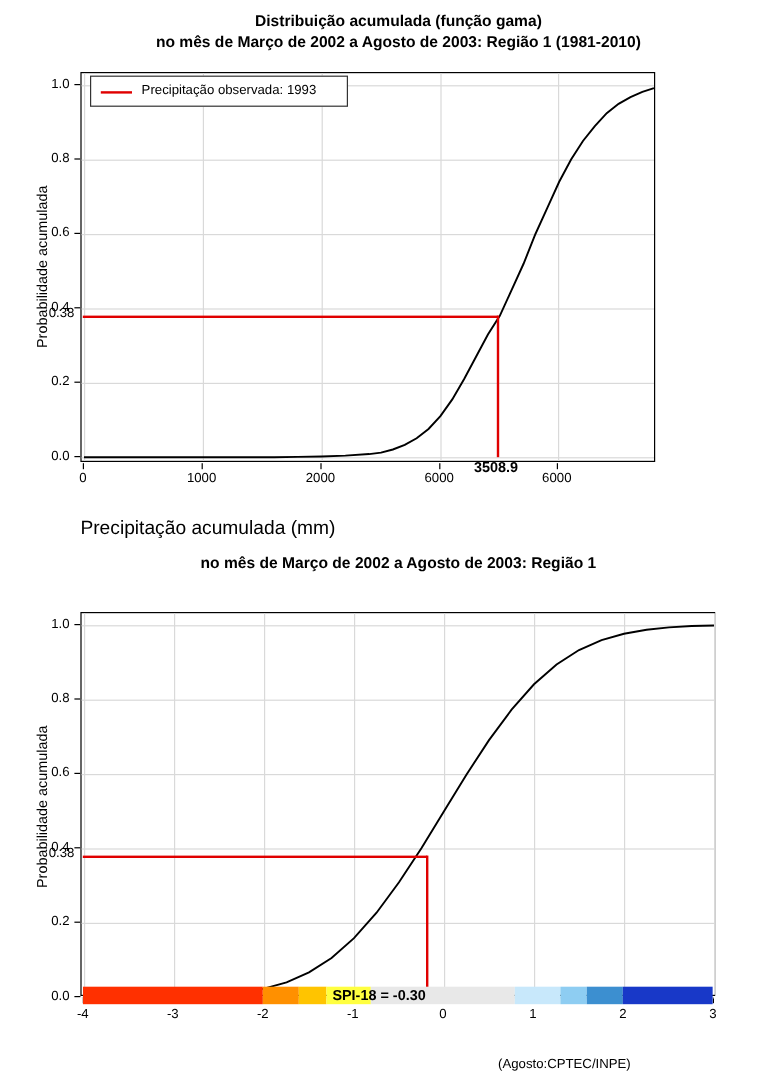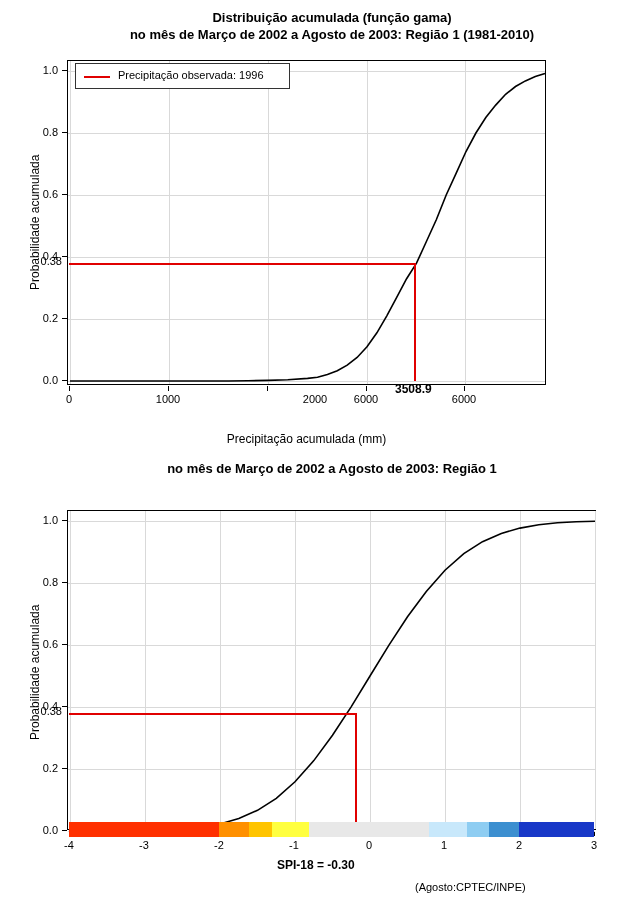--- a/index.html
+++ b/index.html
@@ -78,22 +78,21 @@
     transform: translateX(-50%);
   }
   .ytick-label {
     position: absolute;
     font-size: 11px;
     text-align: right;
     transform: translateY(-50%);
   }
   .axis-title {
     position: absolute;
-    font-size: 12px;
-    text-align: center;
+    font-size: 16px;
   }
   .ylab-rot {
     position: absolute;
     font-size: 12px;
     transform-origin: 0 0;
     transform: rotate(-90deg);
     white-space: nowrap;
   }
 
   .legend {
@@ -189,21 +188,21 @@
     <div class="tick tick-y" style="left:50px; top:70px;"></div>
 
     <div class="tick tick-x" style="left:57px; top:386px;"></div>
     <div class="tick tick-x" style="left:156px; top:386px;"></div>
     <div class="tick tick-x" style="left:255px; top:386px;"></div>
     <div class="tick tick-x" style="left:354px; top:386px;"></div>
     <div class="tick tick-x" style="left:452px; top:386px;"></div>
 
     <div class="xtick-label" style="left:57px; top:393px;">0</div>
     <div class="xtick-label" style="left:156px; top:393px;text-align:center;">1000</div>
-    <div class="xtick-label" style="left:255px; top:393px;margin-left:48px;">2000</div>
+    <div class="xtick-label" style="left:255px; top:393px;">2000</div>
     <div class="xtick-label" style="left:354px; top:393px;">6000</div>
     <div class="xtick-label" style="left:452px; top:393px;">6000</div>
 
     <div class="plotbox" id="plot-top">
 
       <div class="gridline-v" style="left:2px;"></div>
       <div class="gridline-v" style="left:101px;"></div>
       <div class="gridline-v" style="left:200px;"></div>
       <div class="gridline-v" style="left:299px;"></div>
       <div class="gridline-v" style="left:397px;"></div>
@@ -221,21 +220,21 @@
 
       <div class="redline" style="left:1px; top:202px; width:346px; height:1.5px;"></div>
 
       <div class="redline" style="left:346px; top:202px; width:1.5px; height:118px;"></div>
     </div>
 
     <div class="annot" style="left:383px; top:382px;">3508.9</div>
 
     <div class="legend" id="legend-top">
       <div class="lg-line"></div>
-      <div class="lg-text">Precipitação observada: 1996</div>
+      <div class="lg-text">Precipitação observada: 1993</div>
     </div>
   </div>
 
   <div class="panel" id="panel-bottom">
 
     <div class="title" id="title-bottom">
       <div>no mês de Março de 2002 a Agosto de 2003: Região 1</div>
     </div>
 
     <div class="ylab-rot" style="left:16px; top:290px;">Probabilidade acumulada</div>
@@ -305,18 +304,18 @@
       <div class="spi-seg" style="width:30px; background:#ff9000;"></div>
       <div class="spi-seg" style="width:23px; background:#ffc400;"></div>
       <div class="spi-seg" style="width:37px; background:#ffff40;"></div>
       <div class="spi-seg" style="width:120px; background:#e8e8e8;"></div>
       <div class="spi-seg" style="width:38px; background:#c8e8fb;"></div>
       <div class="spi-seg" style="width:22px; background:#8ecdf2;"></div>
       <div class="spi-seg" style="width:30px; background:#3c8fd0;"></div>
       <div class="spi-seg" style="width:75px; background:#1838c8;"></div>
     </div>
 
-    <div class="annot" style="left:265px; top:372px;margin-top:36px;">SPI-18 = -0.30</div>
+    <div class="annot" style="left:265px; top:372px;">SPI-18 = -0.30</div>
 
     <div class="source" style="left:403px; top:431px;">(Agosto:CPTEC/INPE)</div>
   </div>
 
 </div>
 
 </body></html>

